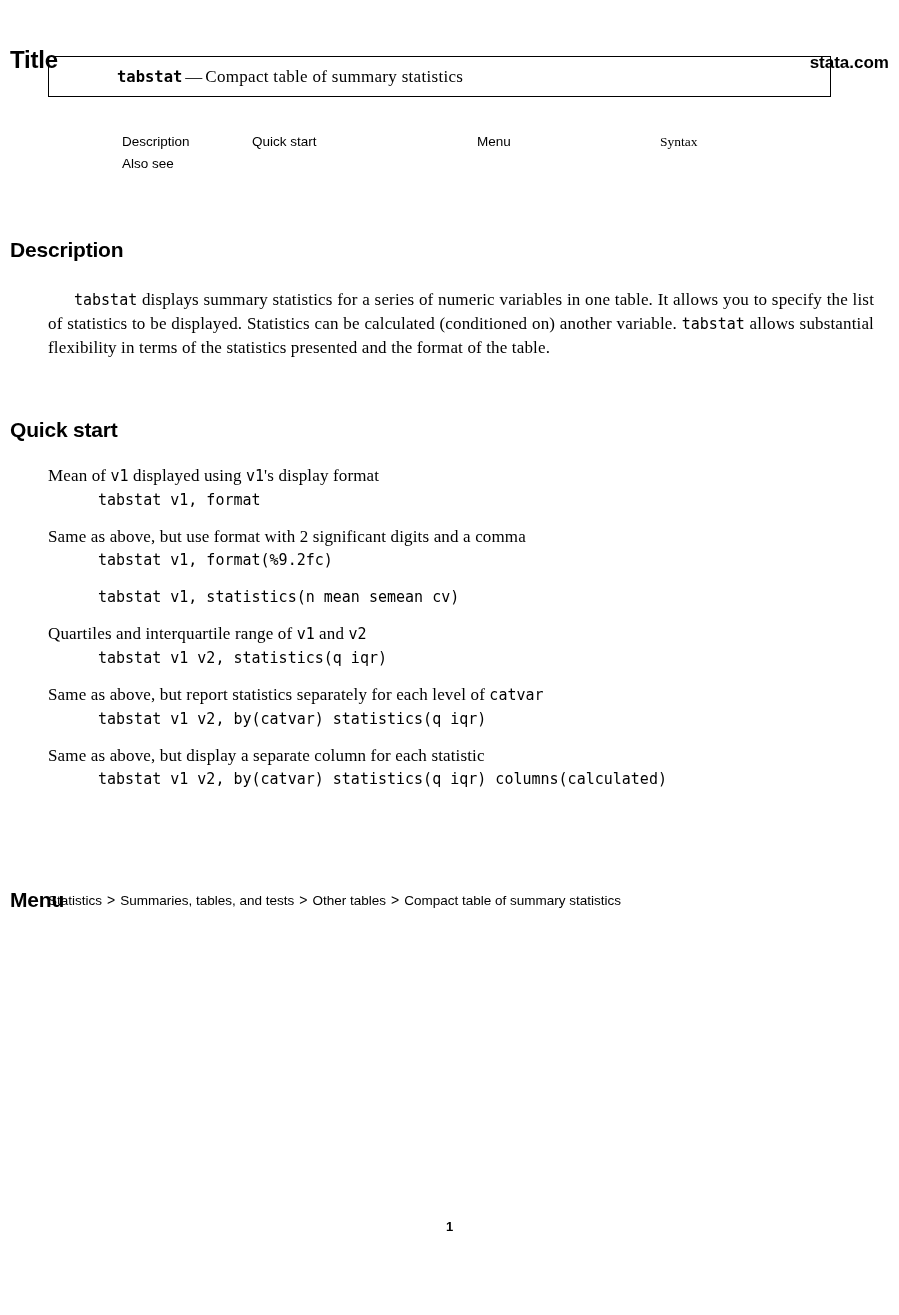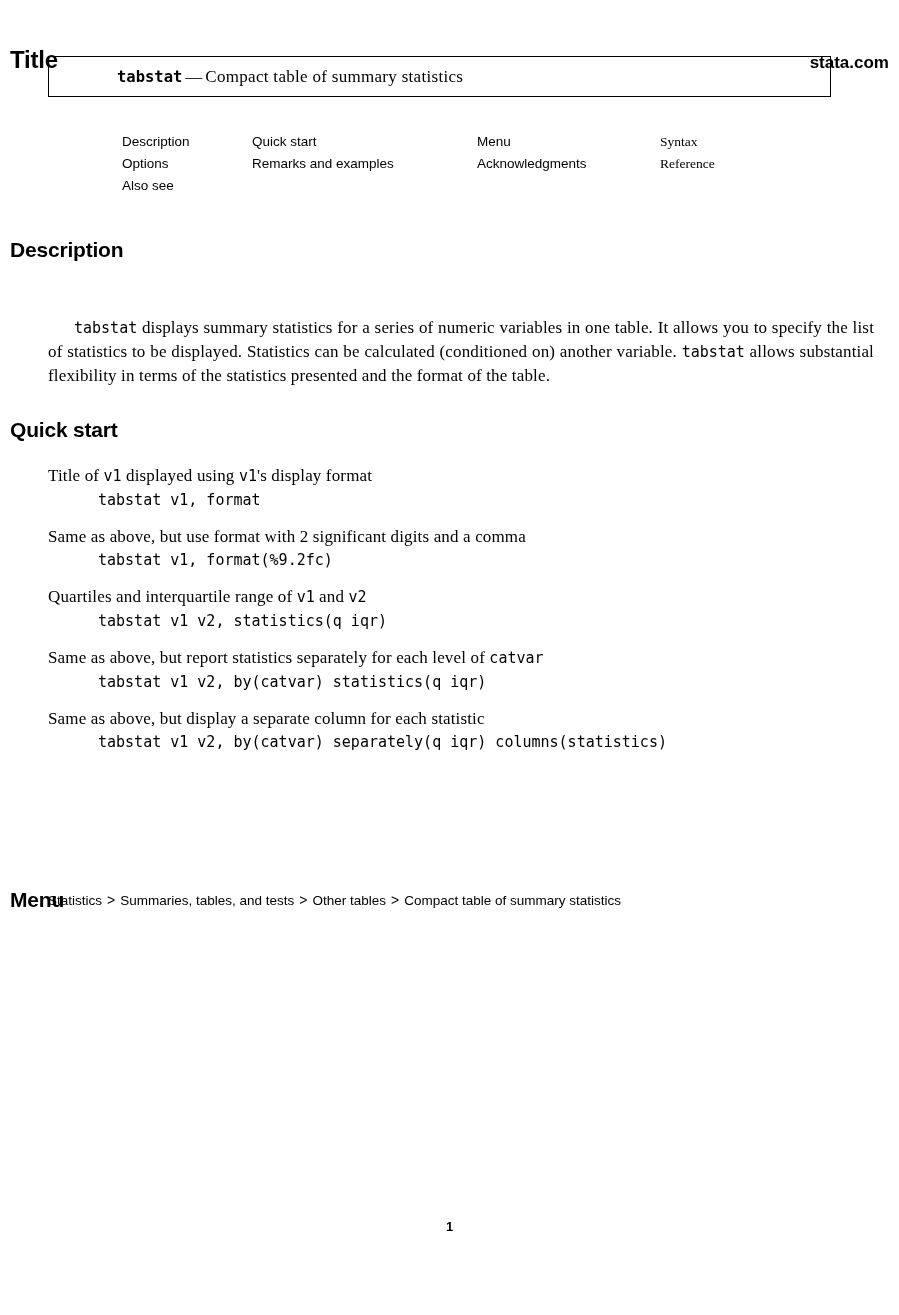--- a/index.html
+++ b/index.html
@@ -124,21 +124,20 @@
     position: absolute;
     left: 48px;
     top: 288px;
     width: 826px;
     font-family: "Liberation Serif", serif;
     font-size: 17px;
     line-height: 23px;
     text-align: justify;
     text-indent: 26px;
     letter-spacing: 0.15px;
-    margin-top: 28px;
   }
   .mono-inline {
     font-family: "DejaVu Sans Mono", "Liberation Mono", monospace;
     font-size: 15px;
     letter-spacing: 0;
   }
 
   
   .quickstart-list {
     position: absolute;
@@ -210,59 +209,54 @@
   </div>
 
   <div class="nav-links">
     <div class="nav-row">
       <div class="nav-cell nav-c1">Description</div>
       <div class="nav-cell nav-c2">Quick start</div>
       <div class="nav-cell nav-c3">Menu</div>
       <div class="nav-cell nav-c4">Syntax</div>
     </div>
     <div class="nav-row">
-      <div class="nav-cell nav-c1">Options</div>
-      <div class="nav-cell nav-c2">Remarks and examples</div>
-      <div class="nav-cell nav-c3">Acknowledgments</div>
-      <div class="nav-cell nav-c4">Reference</div>
-    </div>
-    <div class="nav-row">
       <div class="nav-cell nav-c1">Also see</div>
       <div class="nav-cell nav-c2"></div>
       <div class="nav-cell nav-c3"></div>
       <div class="nav-cell nav-c4"></div>
     </div>
   </div>
 
   <div class="section-heading" id="heading-description">Description</div>
   <div class="description-body"><span class="mono-inline">tabstat</span><span> displays summary statistics for a series of numeric variables in one table. It allows you to specify the list of statistics to be displayed. Statistics can be calculated (conditioned on) another variable. </span><span class="mono-inline">tabstat</span><span> allows substantial flexibility in terms of the statistics presented and the format of the table.</span></div>
 
   <div class="section-heading" id="heading-quickstart">Quick start</div>
   <div class="quickstart-list">
       <div class="qs-entry">
-        <div class="qs-desc"><span>Title of </span><span class="mono-inline">v1</span><span> displayed using </span><span class="mono-inline">v1</span><span>'s display format</span></div>
+        <div class="qs-desc"><span>Mean of </span><span class="mono-inline">v1</span><span> displayed using </span><span class="mono-inline">v1</span><span>'s display format</span></div>
         <div class="qs-cmd">tabstat v1, format</div>
       </div>
       <div class="qs-entry">
         <div class="qs-desc"><span>Same as above, but use format with 2 significant digits and a comma</span></div>
         <div class="qs-cmd">tabstat v1, format(%9.2fc)</div>
       </div>
       <div class="qs-entry">
+        <div class="qs-cmd">tabstat v1, statistics(n mean semean cv)</div>
       </div>
       <div class="qs-entry">
         <div class="qs-desc"><span>Quartiles and interquartile range of </span><span class="mono-inline">v1</span><span> and </span><span class="mono-inline">v2</span></div>
         <div class="qs-cmd">tabstat v1 v2, statistics(q iqr)</div>
       </div>
       <div class="qs-entry">
         <div class="qs-desc"><span>Same as above, but report statistics separately for each level of </span><span class="mono-inline">catvar</span></div>
         <div class="qs-cmd">tabstat v1 v2, by(catvar) statistics(q iqr)</div>
       </div>
       <div class="qs-entry">
         <div class="qs-desc"><span>Same as above, but display a separate column for each statistic</span></div>
-        <div class="qs-cmd">tabstat v1 v2, by(catvar) separately(q iqr) columns(statistics)</div>
+        <div class="qs-cmd">tabstat v1 v2, by(catvar) statistics(q iqr) columns(calculated)</div>
       </div>
     </div>
 
   <div class="section-heading" id="heading-menu">Menu</div>
   <div class="menu-path"><span>Statistics</span><span class="menu-sep">&gt;</span><span>Summaries, tables, and tests</span><span class="menu-sep">&gt;</span><span>Other tables</span><span class="menu-sep">&gt;</span><span>Compact table of summary statistics</span></div>
 
   <div class="page-number">1</div>
 
 </div>
 

